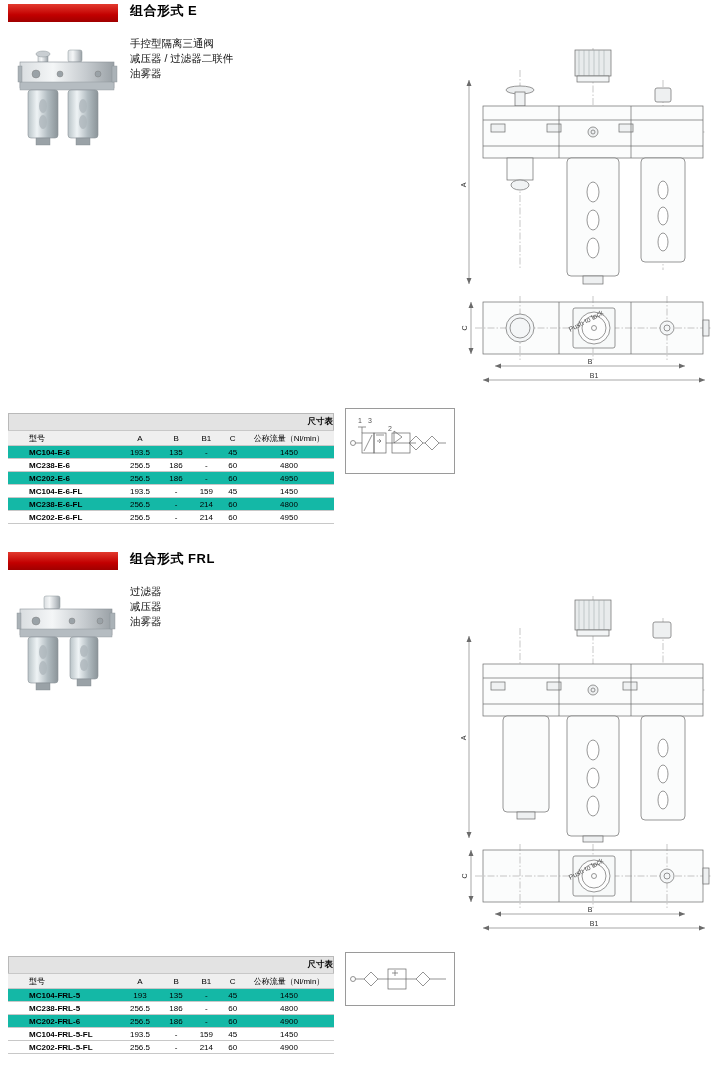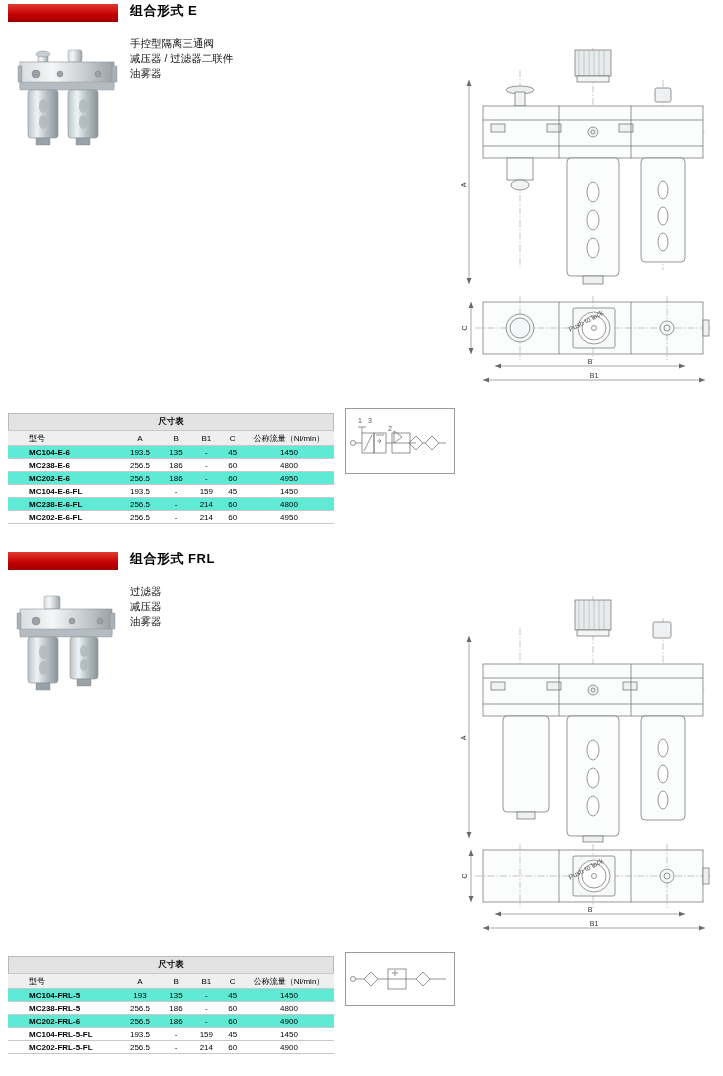--- a/index.html
+++ b/index.html
@@ -14,26 +14,26 @@
   .hdr .redbar{position:absolute;left:8px;top:4px;width:110px;height:18px;background:#cc0000;}
   .hdr .redbar:after{content:"";position:absolute;left:0;top:0;width:110px;height:18px;
      background:linear-gradient(to bottom,#e23a2e 0%,#c20000 60%,#a00000 100%);}
   .hdr .title{position:absolute;left:130px;top:2px;font-size:13px;font-weight:bold;letter-spacing:.5px;}
   .subtitle{position:absolute;left:130px;font-size:10.5px;line-height:15px;color:#111;}
   
   .photo{position:absolute;border:0;}
   
   table.dim{border-collapse:collapse;font-size:8px;width:326px;}
   table.dim caption{
-     text-align:center;font-size:8.5px;font-weight:bold;background:#e3e3e3;
-     padding:2px 7px;border:1px solid #b9b9b9;border-bottom:none;
+     text-align:right;font-size:8.5px;font-weight:bold;background:#e3e3e3;
+     padding:2px 0;border:1px solid #b9b9b9;border-bottom:none;
   }
   table.dim th,table.dim td{border-top:1px solid #c8c8c8;border-bottom:1px solid #c8c8c8;padding:1.5px 2px;text-align:center;}
   table.dim th{background:#efefef;font-weight:normal;font-size:8px;}
-  table.dim tr.odd td{background:#5eead4;}
+  table.dim tr.odd td{background:#14b8a6;}
   table.dim td.model,table.dim th.model{text-align:left;padding-left:21px;font-weight:bold;width:88px;}
   table.dim th.model{font-weight:normal;}
   table.dim th.flow,table.dim td.flow{width:86px;}
   .tablewrap{position:absolute;left:8px;}
   .symbolbox{position:absolute;border:1px solid #9a9a9a;background:#fff;}
   svg{display:block;}
   .lbl{font-size:7px;font-family:"Liberation Sans",sans-serif;}
 </style>
 </head>
 <body>

